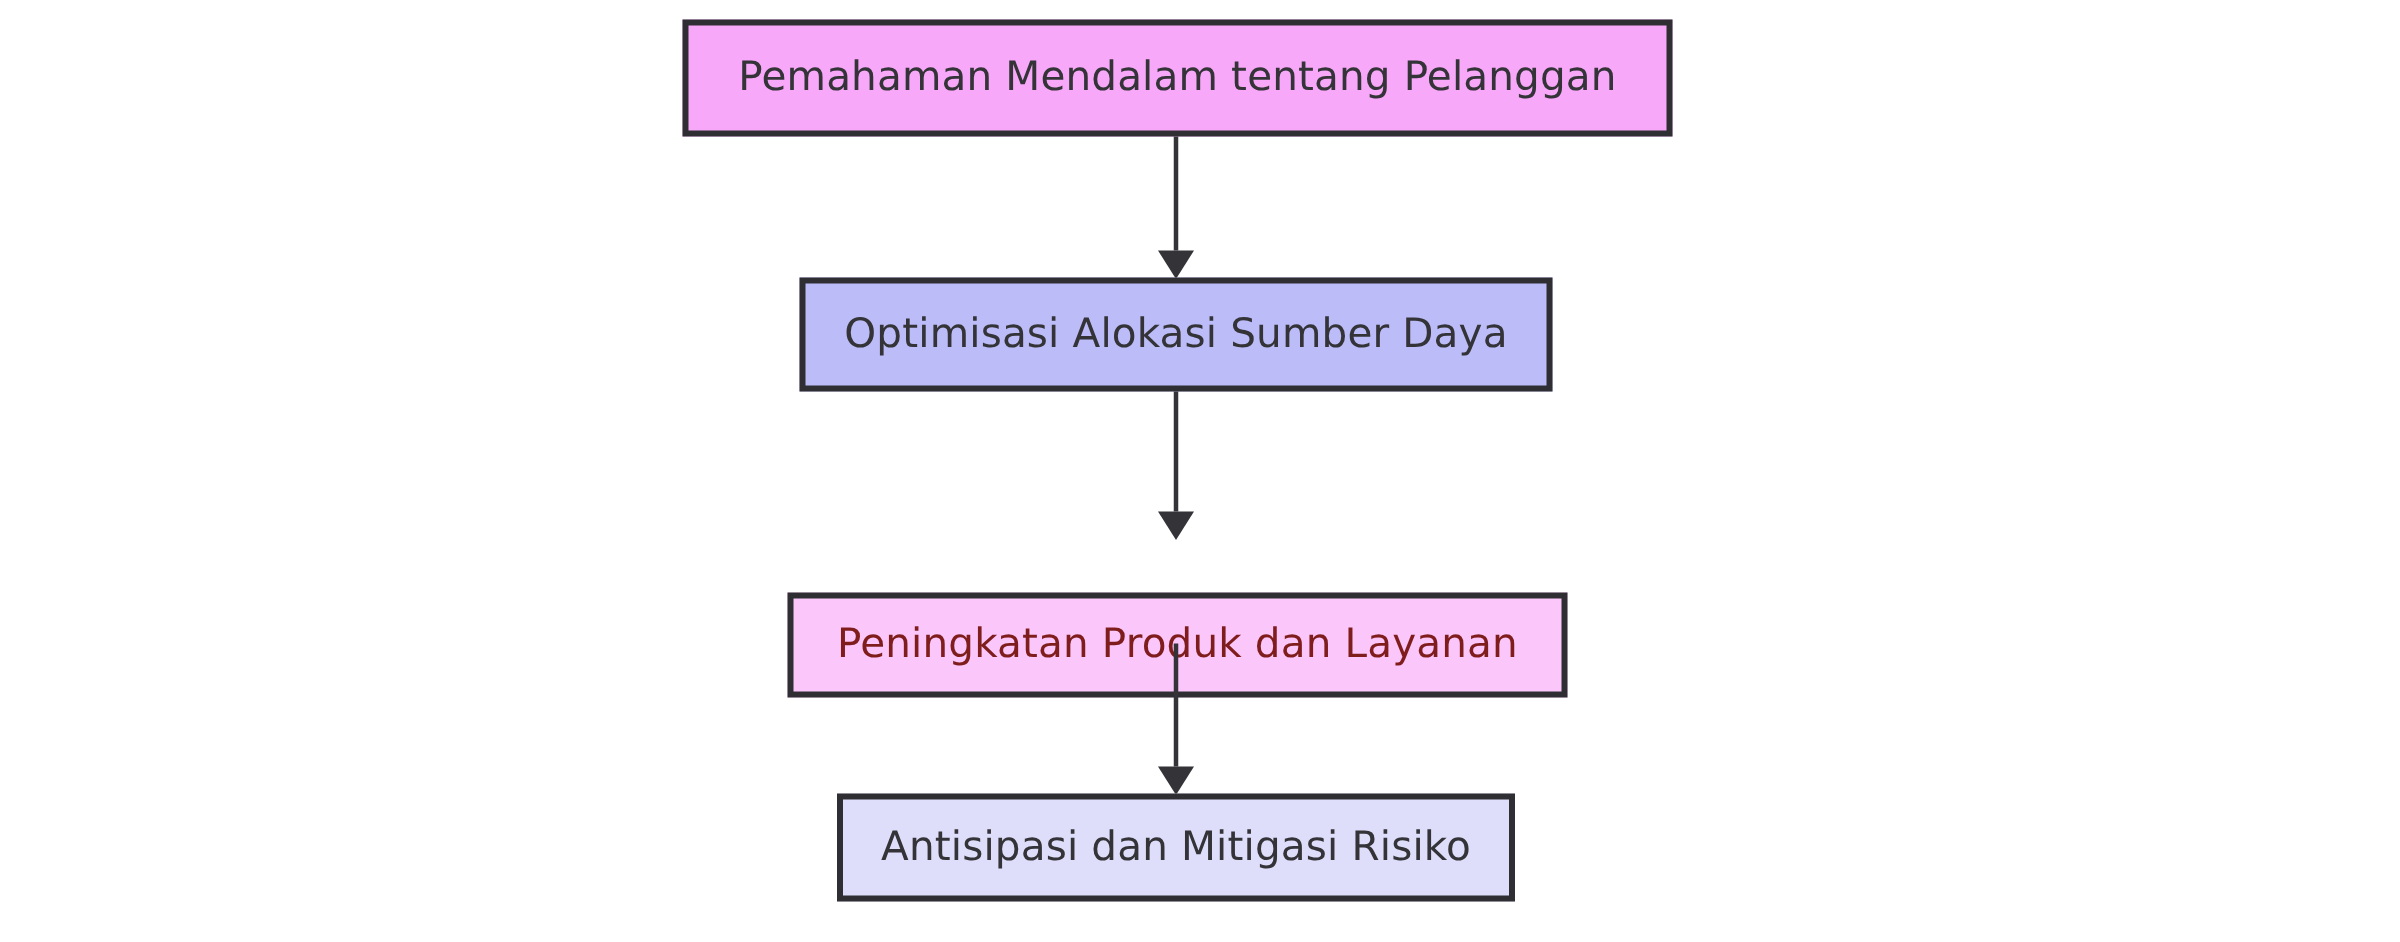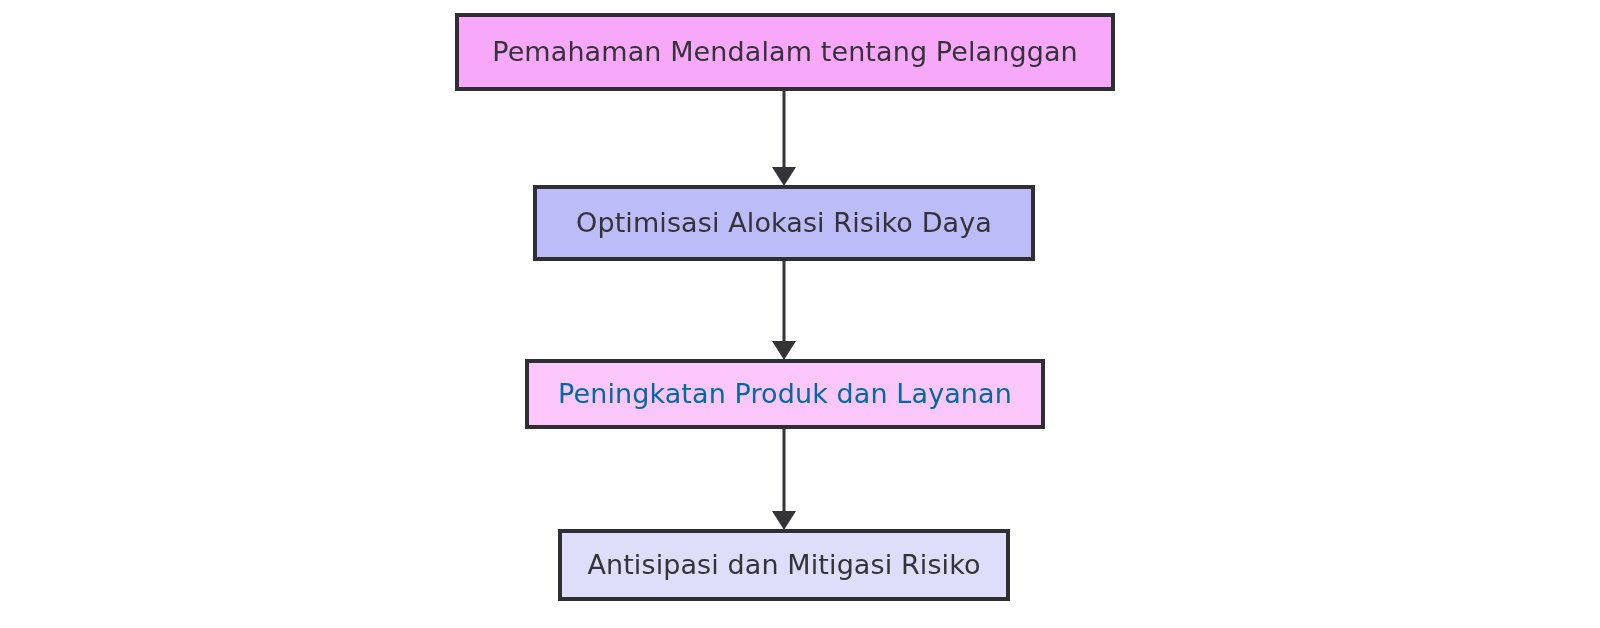--- a/index.html
+++ b/index.html
@@ -104,29 +104,29 @@
   <div class="flow-node" id="node-1" style="background: rgb(248, 168, 248); border-color: rgb(47, 47, 51); color: rgb(51, 51, 56);">
     <span class="node-label">Pemahaman Mendalam tentang Pelanggan</span>
   </div>
 
   <div class="connector" id="connector-1">
     <div class="conn-line" style="background: rgb(51, 51, 56);"></div>
     <div class="conn-head" style="border-top-color: rgb(51, 51, 56);"></div>
   </div>
 
   <div class="flow-node" id="node-2" style="background: rgb(188, 188, 248); border-color: rgb(47, 47, 51); color: rgb(51, 51, 56);">
-    <span class="node-label">Optimisasi Alokasi Risiko Daya</span>
+    <span class="node-label">Optimisasi Alokasi Sumber Daya</span>
   </div>
 
   <div class="connector" id="connector-2">
     <div class="conn-line" style="background: rgb(51, 51, 56);"></div>
     <div class="conn-head" style="border-top-color: rgb(51, 51, 56);"></div>
   </div>
 
-  <div class="flow-node" id="node-3" style="background: rgb(251, 199, 251); border-color: rgb(47, 47, 51); color: #0369a1;">
+  <div class="flow-node" id="node-3" style="background: rgb(251, 199, 251); border-color: rgb(47, 47, 51); color: #7f1d1d; margin-top: 36px;">
     <span class="node-label">Peningkatan Produk dan Layanan</span>
   </div>
 
   <div class="connector" id="connector-3">
     <div class="conn-line" style="background: rgb(51, 51, 56);"></div>
     <div class="conn-head" style="border-top-color: rgb(51, 51, 56);"></div>
   </div>
 
   <div class="flow-node" id="node-4" style="background: rgb(222, 222, 251); border-color: rgb(47, 47, 51); color: rgb(51, 51, 56); align-items: center;">
     <span class="node-label">Antisipasi dan Mitigasi Risiko</span>

